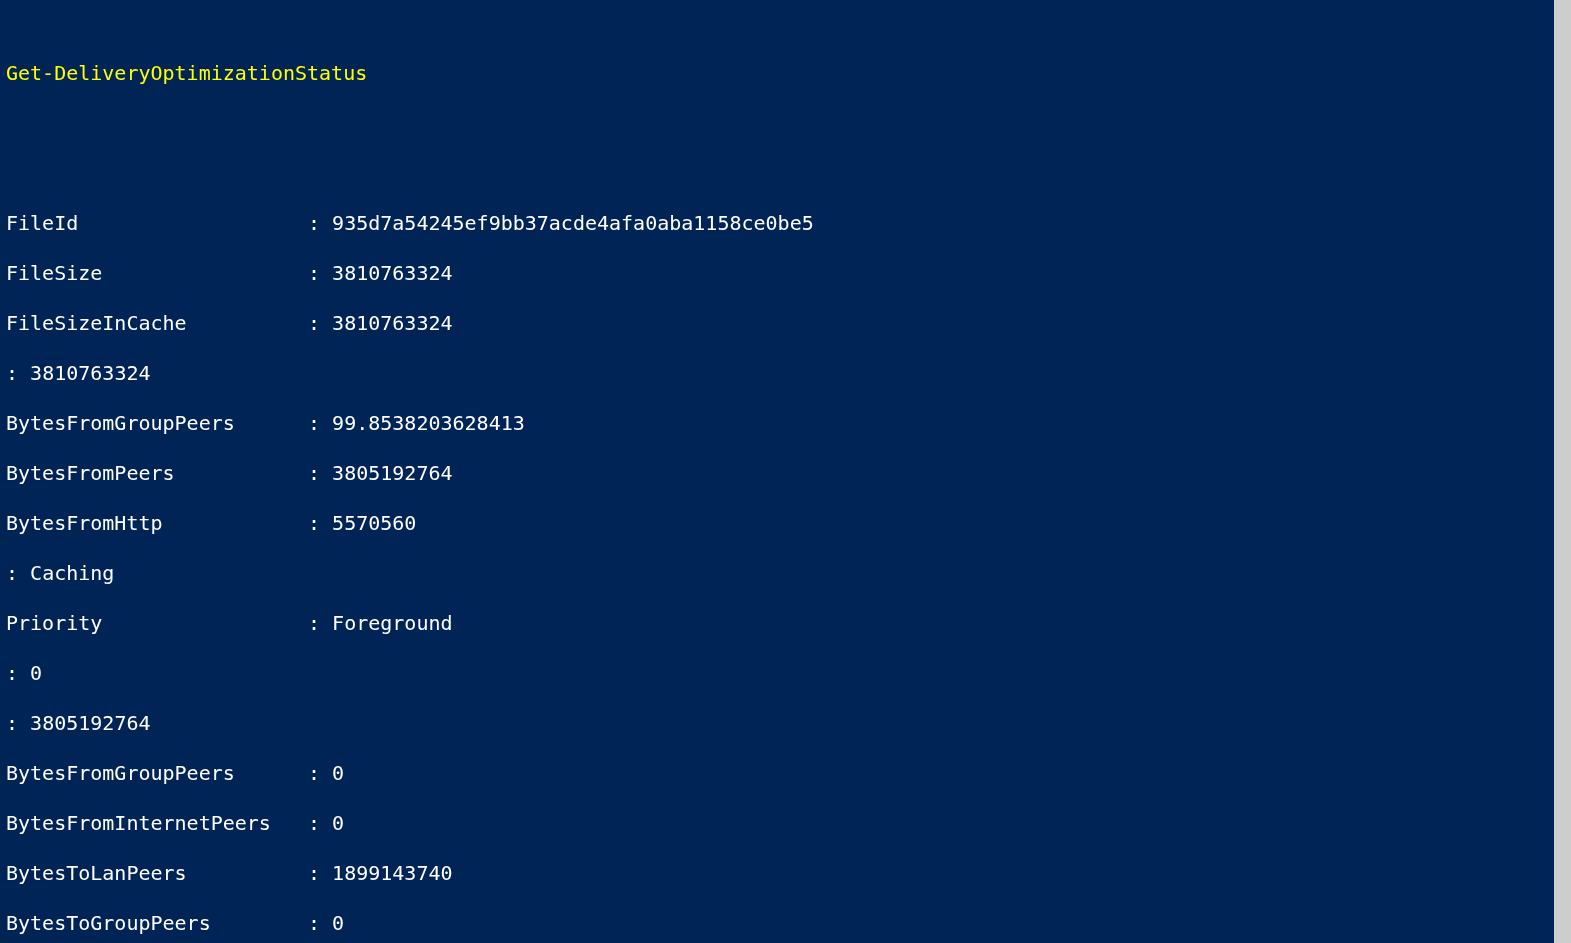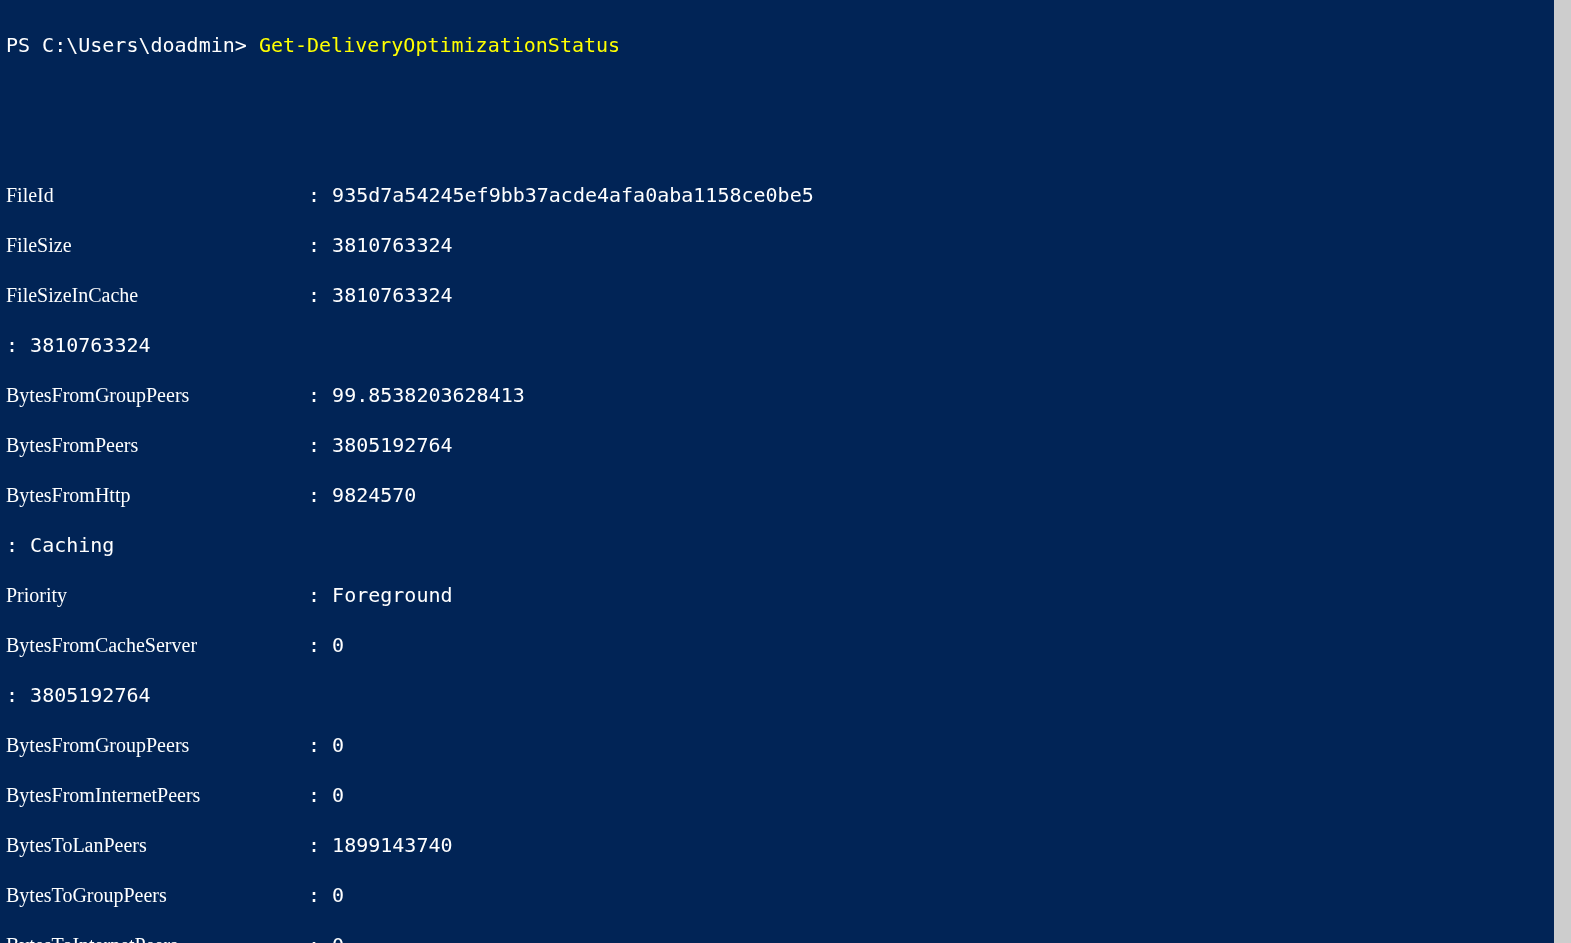--- a/index.html
+++ b/index.html
@@ -16,20 +16,21 @@
   .terminal {
     padding: 8px 6px;
     white-space: pre;
     line-height: 25px;
   }
   .prompt {
     color: #ffffff;
   }
   .command {
     color: #ffff00;
+    margin-top: 28px;
   }
   .scrollbar {
     position: absolute;
     top: 0;
     right: 0;
     width: 17px;
     height: 943px;
     background: #f0f0f0;
   }
   .scrollbar-thumb {
@@ -40,50 +41,49 @@
     height: 943px;
     background: #cdcdcd;
   }
   .row {
     display: flex;
   }
   .key {
     display: inline-block;
     width: 302px;
     white-space: pre;
-    font-family: Liberation Serif, serif;
   }
   .sep {
     display: inline-block;
     white-space: pre;
   }
   .val {
     display: inline-block;
     white-space: pre-wrap;
     max-width: 1230px;
     word-break: break-all;
   }
 </style>
 </head>
 <body>
 
 <div class="terminal">
-<div class="row"><span class="prompt">PS C:\Users\doadmin&gt; </span><span class="command">Get-DeliveryOptimizationStatus</span></div>
+<div class="row"><span class="command">Get-DeliveryOptimizationStatus</span></div>
 <div class="row">&nbsp;</div>
 <div class="row">&nbsp;</div>
 <div class="row"><span class="key">FileId</span><span class="sep">: </span><span class="val">935d7a54245ef9bb37acde4afa0aba1158ce0be5</span></div>
 <div class="row"><span class="key">FileSize</span><span class="sep">: </span><span class="val">3810763324</span></div>
 <div class="row"><span class="key">FileSizeInCache</span><span class="sep">: </span><span class="val">3810763324</span></div>
 <div class="row"><span class="sep">: </span><span class="val">3810763324</span></div>
 <div class="row"><span class="key">BytesFromGroupPeers</span><span class="sep">: </span><span class="val">99.8538203628413</span></div>
 <div class="row"><span class="key">BytesFromPeers</span><span class="sep">: </span><span class="val">3805192764</span></div>
-<div class="row"><span class="key">BytesFromHttp</span><span class="sep">: </span><span class="val">9824570</span></div>
+<div class="row"><span class="key">BytesFromHttp</span><span class="sep">: </span><span class="val">5570560</span></div>
 <div class="row"><span class="sep">: </span><span class="val">Caching</span></div>
 <div class="row"><span class="key">Priority</span><span class="sep">: </span><span class="val">Foreground</span></div>
-<div class="row"><span class="key">BytesFromCacheServer</span><span class="sep">: </span><span class="val">0</span></div>
+<div class="row"><span class="sep">: </span><span class="val">0</span></div>
 <div class="row"><span class="sep">: </span><span class="val">3805192764</span></div>
 <div class="row"><span class="key">BytesFromGroupPeers</span><span class="sep">: </span><span class="val">0</span></div>
 <div class="row"><span class="key">BytesFromInternetPeers</span><span class="sep">: </span><span class="val">0</span></div>
 <div class="row"><span class="key">BytesToLanPeers</span><span class="sep">: </span><span class="val">1899143740</span></div>
 <div class="row"><span class="key">BytesToGroupPeers</span><span class="sep">: </span><span class="val">0</span></div>
 <div class="row"><span class="key">BytesToInternetPeers</span><span class="sep">: </span><span class="val">0</span></div>
 
 
 
 

